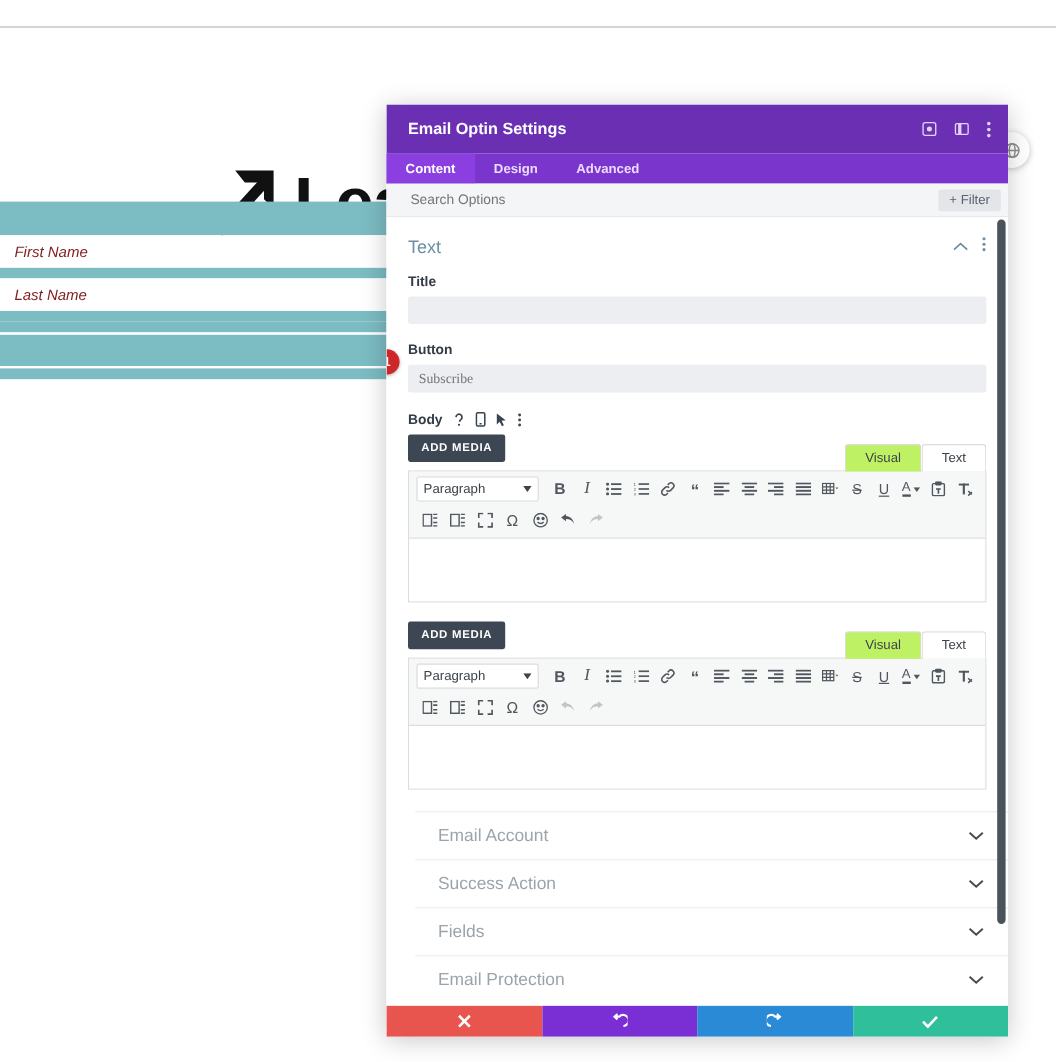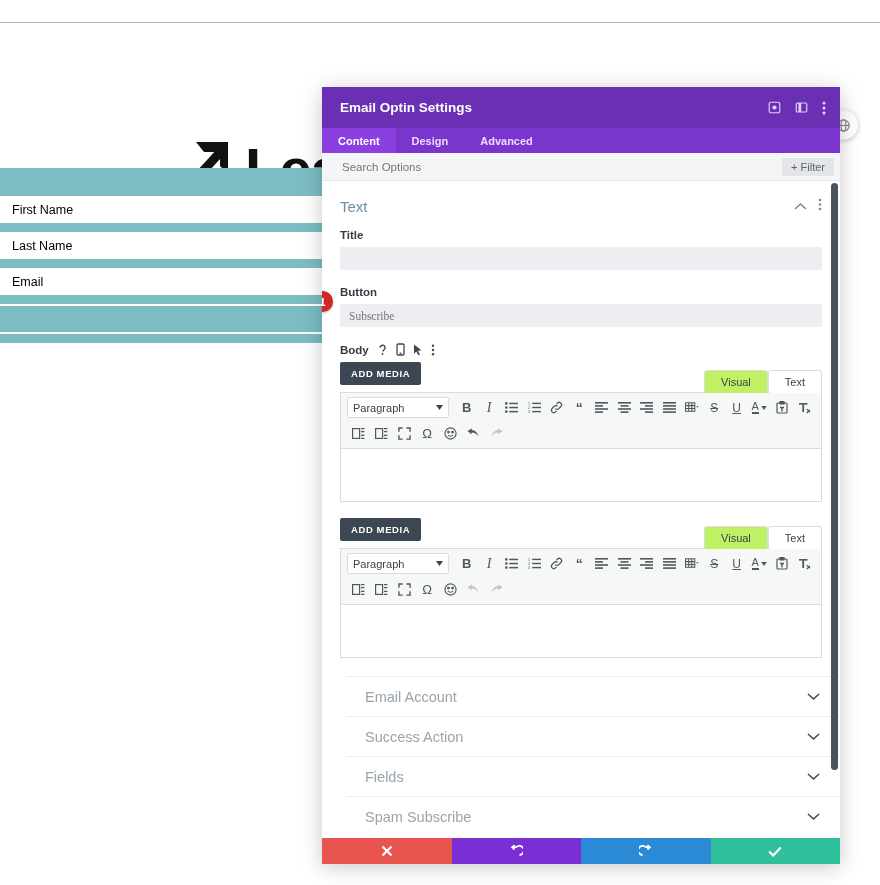--- a/index.html
+++ b/index.html
@@ -24,21 +24,21 @@
     letter-spacing:-1px;line-height:1;white-space:nowrap;
     font-family:"Liberation Sans", sans-serif;
   }
 
   .optin-form{position:absolute;left:0;top:168px;width:510px;}
   .bar{background:#7cbcc3;width:100%;}
   .bar-head{height:28px;}
   .field{background:#ffffff;height:27px;position:relative;}
   .field-label{
     position:absolute;left:12px;top:50%;transform:translateY(-50%);
-    font-size:12.5px;color:#000000;
+    font-size:12.5px;color:#7f1d1d;font-style:italic;
   }
   .sep{height:2px;background:#ffffff;}
   .bar-sm{height:9px;}
   .bar-lg{height:26px;}
 
   
   .float-btn{
     position:absolute;left:828px;top:110px;width:30px;height:30px;
     border-radius:50%;background:#ffffff;
     box-shadow:0 1px 5px rgba(0,0,0,.25);
@@ -186,23 +186,20 @@
   <div class="optin-form">
     <div class="bar bar-head"></div>
     <div class="field">
       <span class="field-label">First Name</span>
     </div>
     <div class="bar bar-sm"></div>
     <div class="field">
       <span class="field-label">Last Name</span>
     </div>
     <div class="bar bar-sm"></div>
-    <div class="field">
-      <span class="field-label">Email</span>
-    </div>
     <div class="bar bar-sm"></div>
     <div class="sep"></div>
     <div class="bar bar-lg"></div>
     <div class="sep"></div>
     <div class="bar bar-sm"></div>
   </div>
 
   <div class="float-btn">
     <svg width="15" height="15" viewBox="0 0 16 16" fill="none" stroke="currentColor" stroke-width="1.3">
       <circle cx="8" cy="8" r="6"></circle>
@@ -656,21 +653,21 @@
               <path d="M1 2l5.5 5L12 2"></path>
             </svg>
         </div>
         <div class="sec-row">
           <span class="sec-name">Fields</span>
           <svg width="13" height="9" viewBox="0 0 13 9" fill="none" stroke="#4a4a4a" stroke-width="1.6">
               <path d="M1 2l5.5 5L12 2"></path>
             </svg>
         </div>
         <div class="sec-row">
-          <span class="sec-name">Spam Subscribe</span>
+          <span class="sec-name">Email Protection</span>
           <svg width="13" height="9" viewBox="0 0 13 9" fill="none" stroke="#4a4a4a" stroke-width="1.6">
               <path d="M1 2l5.5 5L12 2"></path>
             </svg>
         </div>
 
       </div>
 
     </div>
     <div class="vscroll"></div>
   </div>

